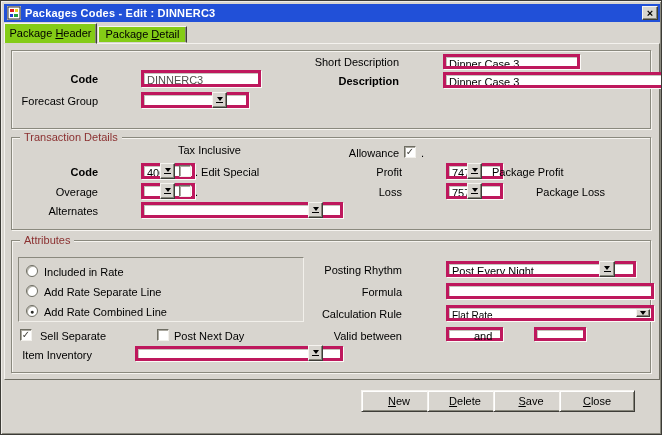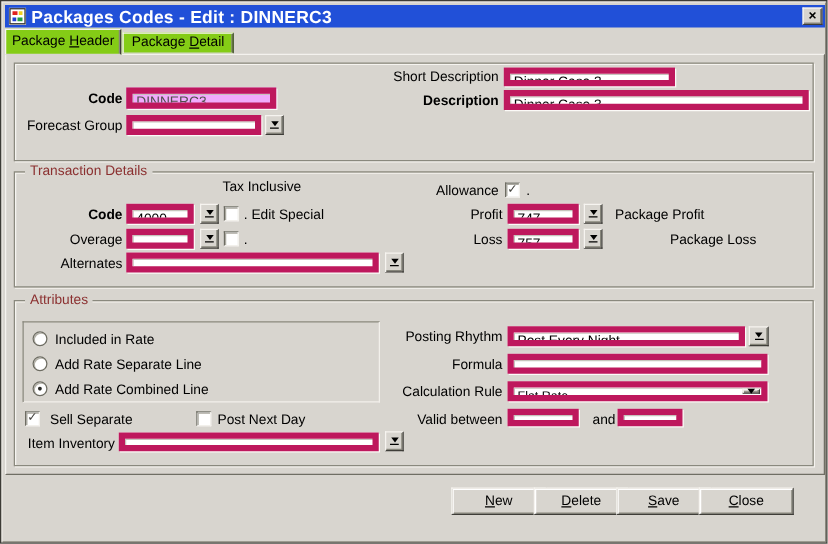--- a/index.html
+++ b/index.html
@@ -7,21 +7,21 @@
   .win{
     position:relative;width:662px;height:435px;background:#d8d5cf;
     border:1px solid #3c3b36;
     box-shadow:inset 1px 1px 0 #f0eee9, inset -1px -1px 0 #8a897e;
     overflow:hidden;font-size:11px;color:#000;
   }
   
   .titlebar{position:absolute;left:3px;top:3px;width:656px;height:18px;background:#2150d8;
     display:flex;align-items:center;padding:0 2px;}
   .app-icon{width:14px;height:14px;margin:0 4px 0 1px;flex:0 0 auto;}
-  .title-text{color:#fff;font-weight:bold;font-size:14px;white-space:nowrap;letter-spacing:.2px;}
+  .title-text{color:#fff;font-weight:bold;font-size:11px;white-space:nowrap;letter-spacing:.2px;}
   .close-btn{position:absolute;right:2px;top:2px;width:16px;height:14px;background:#d8d5cf;
     border:1px solid;border-color:#f6f4f0 #3e3d38 #3e3d38 #f6f4f0;
     box-shadow:inset -1px -1px 0 #87867b;
     display:flex;align-items:center;justify-content:center;font-size:11px;font-weight:bold;line-height:10px;color:#000;}
   
   .tab{position:absolute;background:#84cc16;text-align:center;
     border:1px solid;border-color:#f6f4f0 #3e3d38 #d8d5cf #f6f4f0;
     box-shadow:inset -1px 0 0 #87867b;}
   .tab-active{left:3px;top:22px;width:93px;height:21px;z-index:3;line-height:19px;}
   .tab-idle{left:97px;top:25px;width:89px;height:17px;z-index:1;line-height:15px;}
@@ -31,24 +31,24 @@
     border:1px solid;border-color:#f4f2ee #6f6e64 #6f6e64 #f4f2ee;z-index:2;}
   
   .gbox{position:absolute;z-index:4;border:1px solid #8a897e;
     box-shadow:1px 1px 0 #f6f4f0, inset 1px 1px 0 #f6f4f0;}
   .legend{position:absolute;top:-7px;left:8px;background:#d8d5cf;padding:0 4px;
     color:#8b3030;font-size:11px;white-space:nowrap;}
   
   .lbl{position:absolute;white-space:nowrap;font-size:11px;}
   .lbl.r{text-align:right;}
   .b{font-weight:bold;}
-  .fld{position:absolute;background:#fff;border:5px solid #be185d;
+  .fld{position:absolute;background:#fff;border:3px solid #be185d;
     box-shadow:1px 1px 0 #fbfaf7, inset 1px 1px 0 #c6c4bc;
-    font-size:11px;line-height:13px;padding:1px 0 0 3px;white-space:nowrap;overflow:hidden;}
-  .fld.dis{background:#f0abfc;color:#504f4a;}
+    font-size:11px;line-height:13px;padding:1px 0 0 3px;white-space:nowrap;overflow:hidden;margin-left:40px;}
+  .fld.dis{background:#ffffff;color:#504f4a;}
   .lov{position:absolute;background:#d8d5cf;border:1px solid;
     border-color:#f6f4f0 #3e3d38 #3e3d38 #f6f4f0;box-shadow:inset -1px -1px 0 #87867b;
     display:flex;flex-direction:column;align-items:center;justify-content:center;}
   .lov .tri{width:0;height:0;border-left:3px solid transparent;border-right:3px solid transparent;
     border-top:4px solid #000;margin-bottom:1px;}
   .lov .bar{width:7px;height:1px;background:#000;}
   .combo-arrow{position:absolute;right:1px;top:1px;bottom:1px;width:14px;background:#d8d5cf;
     border:1px solid;border-color:#f6f4f0 #3e3d38 #3e3d38 #f6f4f0;box-shadow:inset -1px -1px 0 #87867b;
     display:flex;align-items:center;justify-content:center;}
   .combo-arrow .tri{width:0;height:0;border-left:3px solid transparent;border-right:3px solid transparent;

